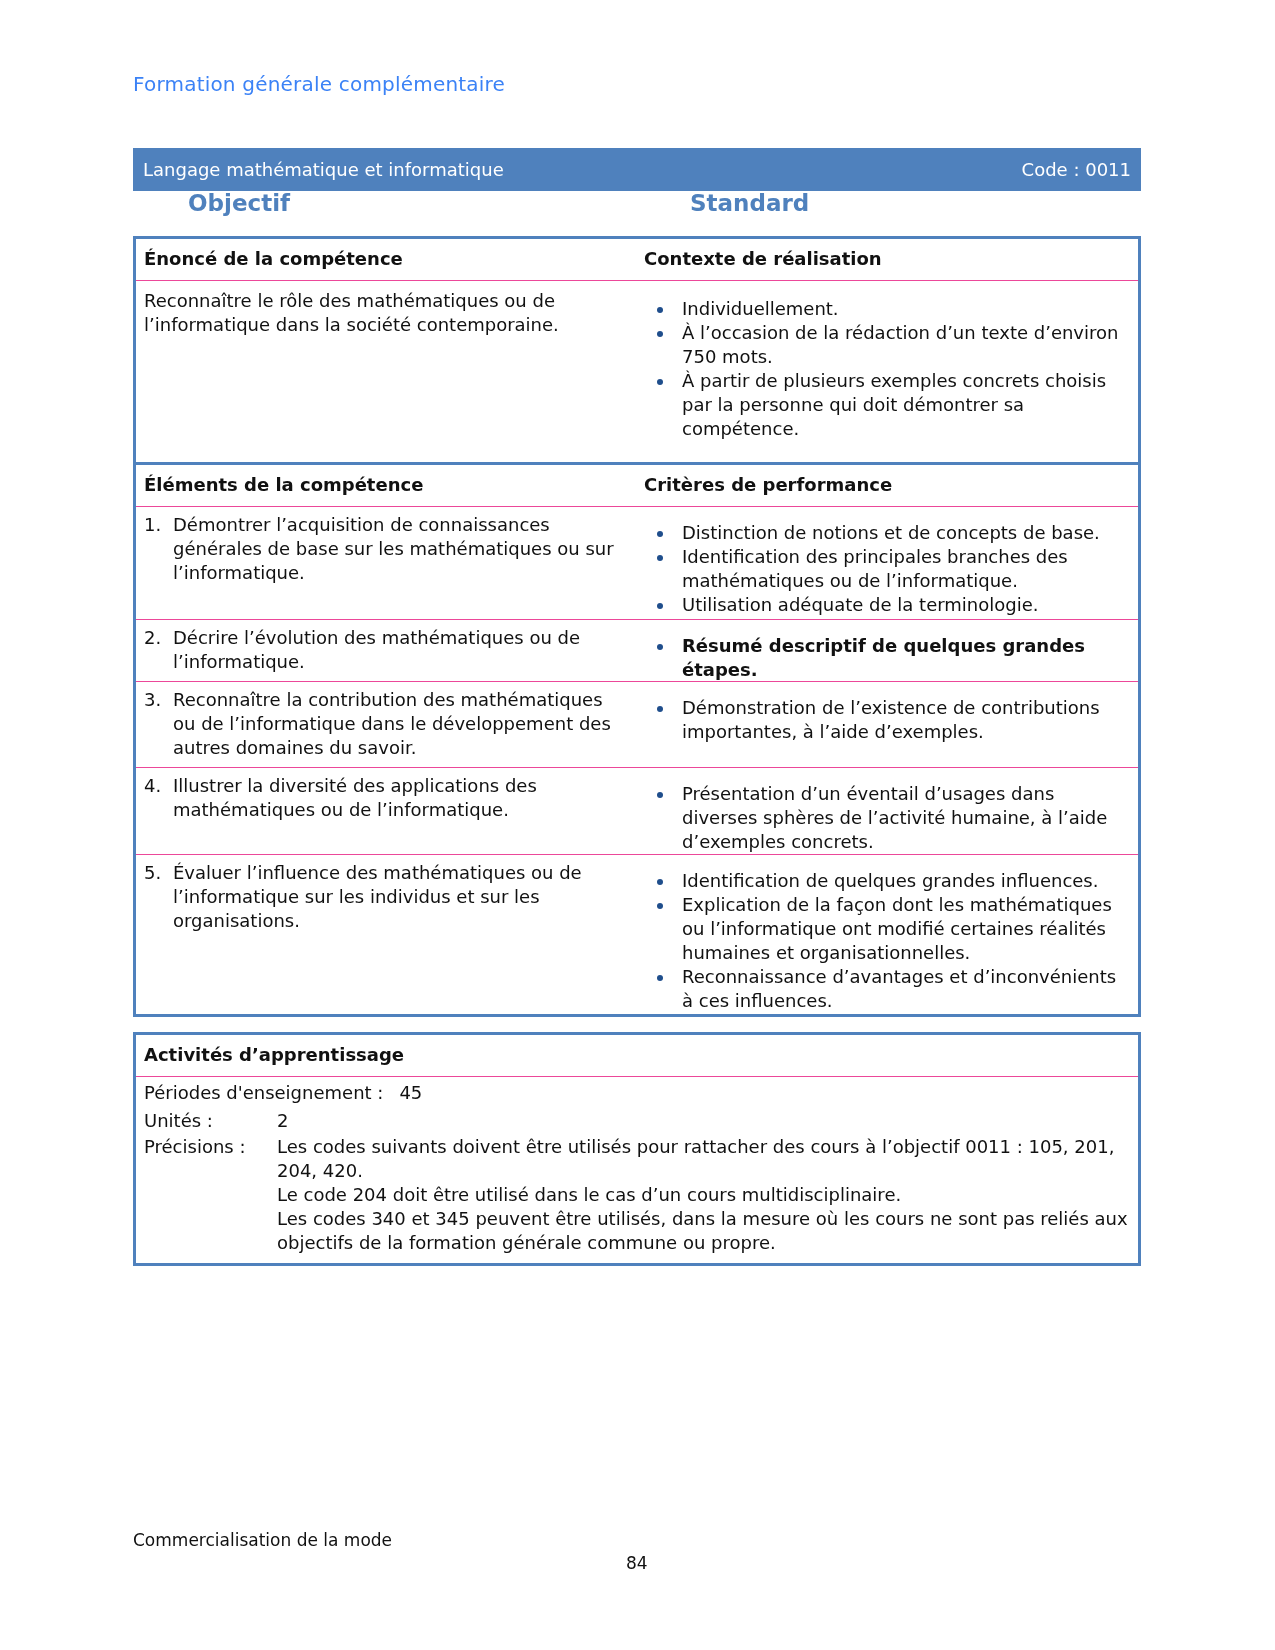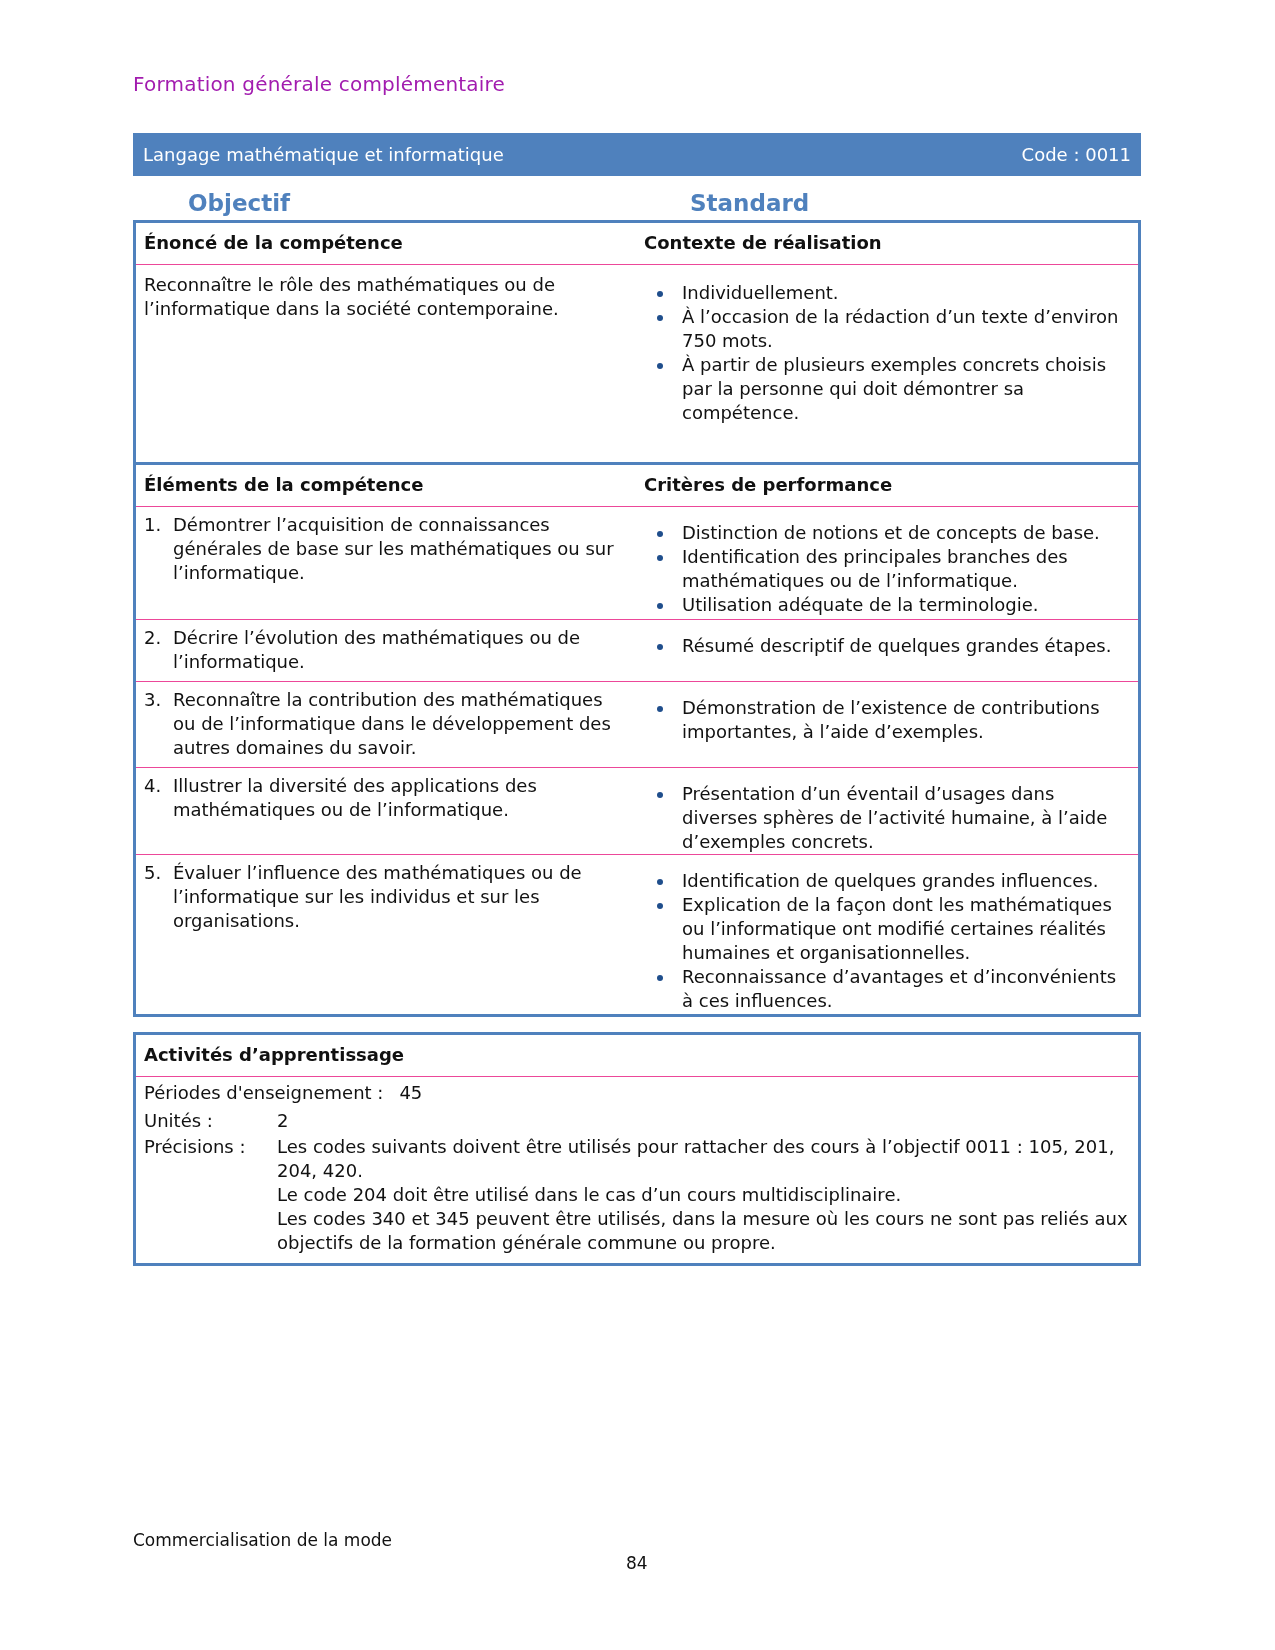--- a/index.html
+++ b/index.html
@@ -2,24 +2,24 @@
 <html><head>
 <meta charset="utf-8">
 <style>
   html, body { margin: 0; padding: 0; background: #ffffff; }
   body {
     width: 1275px; height: 1650px; position: relative; overflow: hidden;
     font-family: "DejaVu Sans", sans-serif; color: #111;
   }
   .section-title {
     position: absolute; left: 133px; top: 72px;
-    font-size: 20px; color: #a21caf; letter-spacing: 0.2px;
+    font-size: 20px; color: #3b82f6; letter-spacing: 0.2px;
   }
   .course-bar {
-    position: absolute; left: 133px; top: 133px; width: 1008px; height: 43px;
+    position: absolute; left: 133px; top: 148px; width: 1008px; height: 43px;
     background: #4f81bd; color: #fff; font-size: 18px;
     display: flex; align-items: center; justify-content: space-between;
     box-sizing: border-box; padding: 0 10px;
   }
   .col-headings { position: absolute; top: 190px; left: 133px; width: 1008px; height: 32px; }
   .col-heading {
     position: absolute; top: 0; font-size: 23px; font-weight: bold; color: #4f81bd; margin-left: 45px;
   }
   .col-heading.left { left: 10px; }
   .col-heading.right { left: 512px; }
@@ -62,21 +62,21 @@
 <div class="course-bar">
   <span>Langage mathématique et informatique</span>
   <span>Code : 0011</span>
 </div>
 
 <div class="col-headings">
   <span class="col-heading left">Objectif</span>
   <span class="col-heading right">Standard</span>
 </div>
 
-<div class="tbl" style="top:220px; height:258px;">
+<div class="tbl" style="top:236px; height:258px;">
   <div class="row hdr">
     <div class="cell left">Énoncé de la compétence</div>
     <div class="cell right">Contexte de réalisation</div>
   </div>
   <div class="row">
     <div class="cell left" style="padding-top:8px;">Reconnaître le rôle des mathématiques ou de l’informatique dans la société contemporaine.</div>
     <div class="cell right" style="padding-top:8px;">
       <ul class="bullets">
         <li>Individuellement.</li>
         <li>À l’occasion de la rédaction d’un texte d’environ 750 mots.</li>
@@ -104,21 +104,21 @@
         <li>Utilisation adéquate de la terminologie.</li>
       </ul>
     </div>
   </div>
 
   <div class="row" style="height:61px;">
     <div class="cell left numbered" style="padding-top:6px;">
       <span class="num">2.</span>
       <span>Décrire l’évolution des mathématiques ou de l’informatique.</span>
     </div>
-    <div class="cell right" style="padding-top:6px;">
+    <div class="cell right" style="padding-top:6px;font-weight:bold;">
       <ul class="bullets">
         <li>Résumé descriptif de quelques grandes étapes.</li>
       </ul>
     </div>
   </div>
 
   <div class="row" style="height:85px;">
     <div class="cell left numbered" style="padding-top:6px;">
       <span class="num">3.</span>
       <span>Reconnaître la contribution des mathématiques ou de l’informatique dans le développement des autres domaines du savoir.</span>

